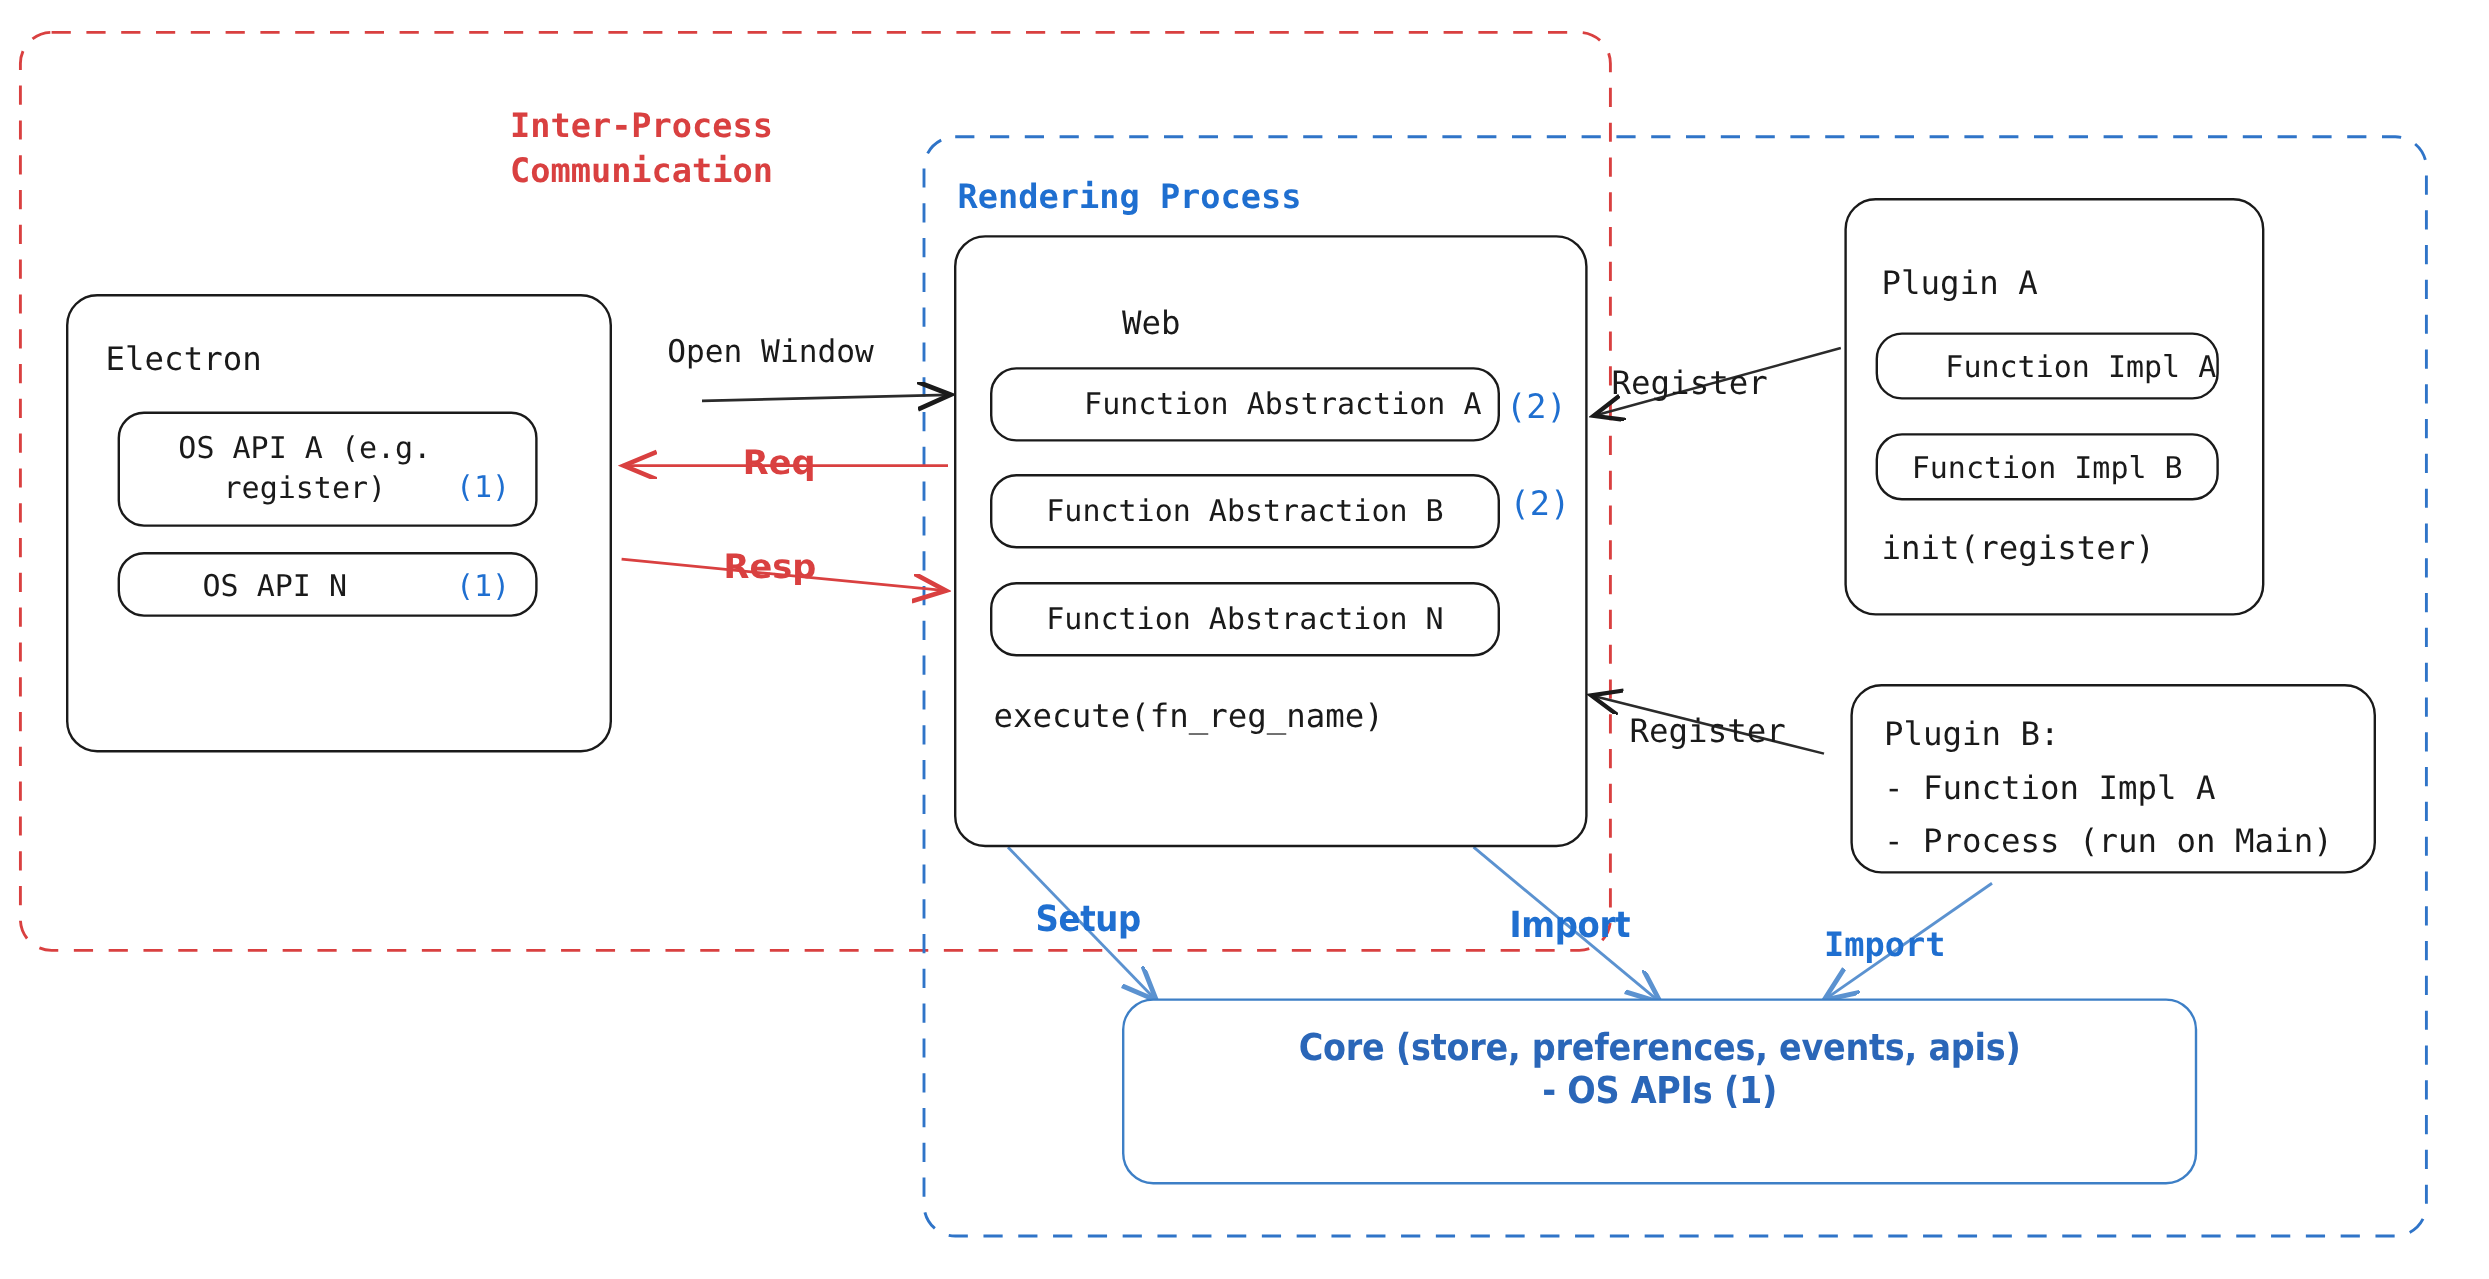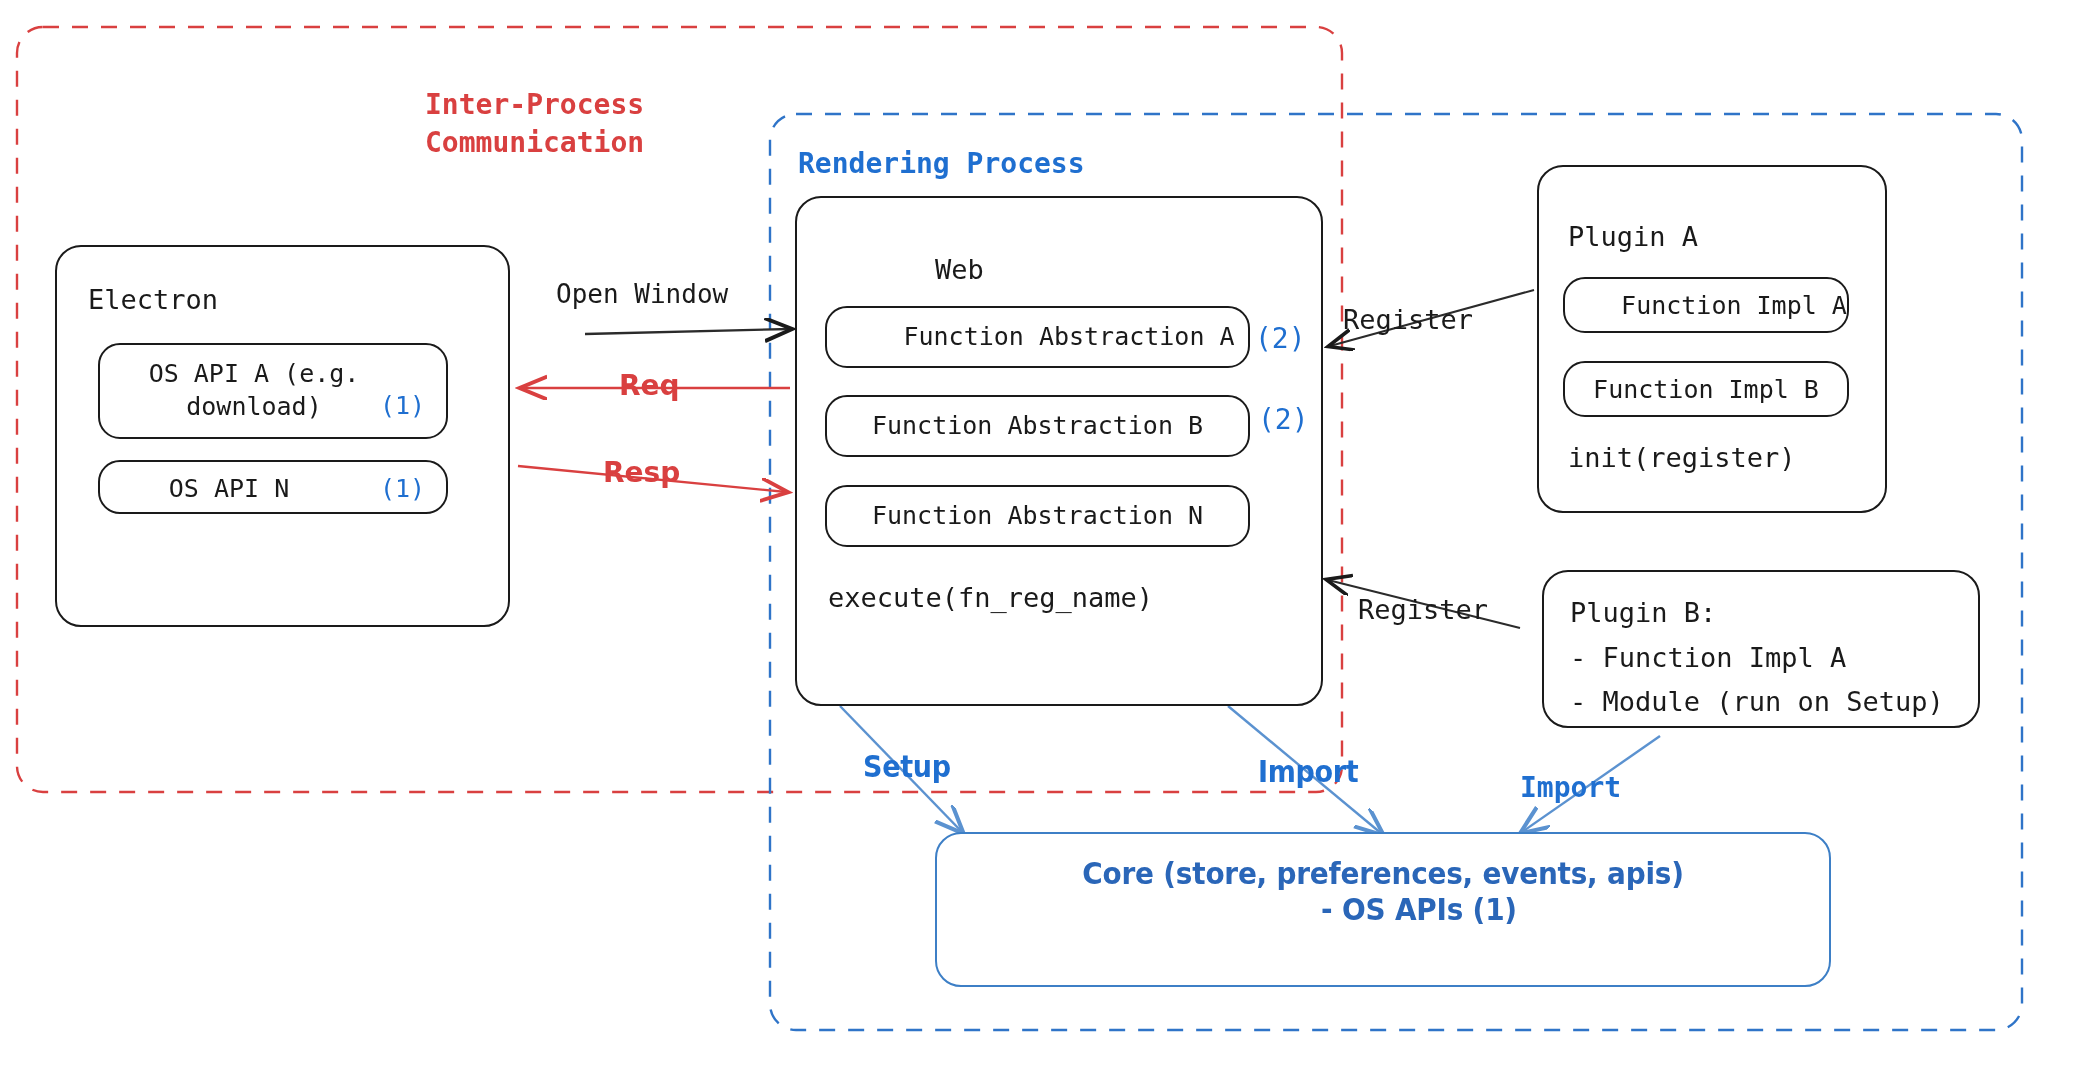--- a/index.html
+++ b/index.html
@@ -110,21 +110,21 @@
 Communication</div>
 
   <div class="lbl mono blue" style="left:798px; top:146px; font-size:28px; font-weight:700;">Rendering Process</div>
 
   <div class="node" style="left:55px; top:245px; width:455px; height:382px;">
   </div>
   <div class="lbl mono" style="left:88px; top:282px; font-size:27px;">Electron</div>
 
   <div class="node inner" style="left:98px; top:343px; width:350px; height:96px;"></div>
   <div class="lbl mono ctr" style="left:104px; top:358px; width:300px; font-size:25px;">OS API A (e.g.
-download)</div>
+register)</div>
   <div class="lbl mono blue" style="left:380px; top:390px; font-size:25px;">(1)</div>
 
   <div class="node inner" style="left:98px; top:460px; width:350px; height:54px;"></div>
   <div class="lbl mono ctr" style="left:104px; top:473px; width:250px; font-size:25px;">OS API N</div>
   <div class="lbl mono blue" style="left:380px; top:473px; font-size:25px;">(1)</div>
 
   <div class="lbl mono" style="left:556px; top:278px; font-size:26px;">Open Window</div>
   <div class="lbl sans red" style="left:619px; top:368px; font-size:28px; font-weight:700;text-align:center;">Req</div>
   <div class="lbl sans red" style="left:603px; top:455px; font-size:28px; font-weight:700;">Resp</div>
 
@@ -151,26 +151,26 @@
   <div class="lbl mono ctr" style="left:1563px; top:290px; width:286px; font-size:25px;padding-left:28px;">Function Impl A</div>
 
   <div class="node inner" style="left:1563px; top:361px; width:286px; height:56px;"></div>
   <div class="lbl mono ctr" style="left:1563px; top:374px; width:286px; font-size:25px;">Function Impl B</div>
 
   <div class="lbl mono" style="left:1568px; top:440px; font-size:27px;">init(register)</div>
 
   <div class="node" style="left:1542px; top:570px; width:438px; height:158px;"></div>
   <div class="lbl mono" style="left:1570px; top:595px; font-size:27px;">Plugin B:</div>
   <div class="lbl mono" style="left:1570px; top:640px; font-size:27px;">- Function Impl A</div>
-  <div class="lbl mono" style="left:1570px; top:684px; font-size:27px;">- Module (run on Setup)</div>
+  <div class="lbl mono" style="left:1570px; top:684px; font-size:27px;">- Process (run on Main)</div>
 
   <div class="lbl mono" style="left:1343px; top:302px; font-size:27px;">Register</div>
   <div class="lbl mono" style="left:1358px; top:592px; font-size:27px;">Register</div>
 
   <div class="lbl cond blue" style="left:863px; top:747px; font-size:30px; letter-spacing:-0.3px;">Setup</div>
   <div class="lbl cond blue" style="left:1258px; top:752px; font-size:30px; letter-spacing:-0.3px;">Import</div>
   <div class="lbl mono blue" style="left:1520px; top:770px; font-size:28px; font-weight:700;">Import</div>
 
   <div class="coreBox" style="left:935px; top:832px; width:896px; height:155px;"></div>
   <div class="coreTxt" style="left:935px; width:896px; top:853px; font-size:31px;">Core (store, preferences, events, apis)</div>
-  <div class="coreTxt" style="left:935px; width:896px; top:889px; font-size:31px;padding-left:36px;">- OS APIs (1)</div>
+  <div class="coreTxt" style="left:935px; width:896px; top:889px; font-size:31px;">- OS APIs (1)</div>
 
 </div>
 
 </body></html>

